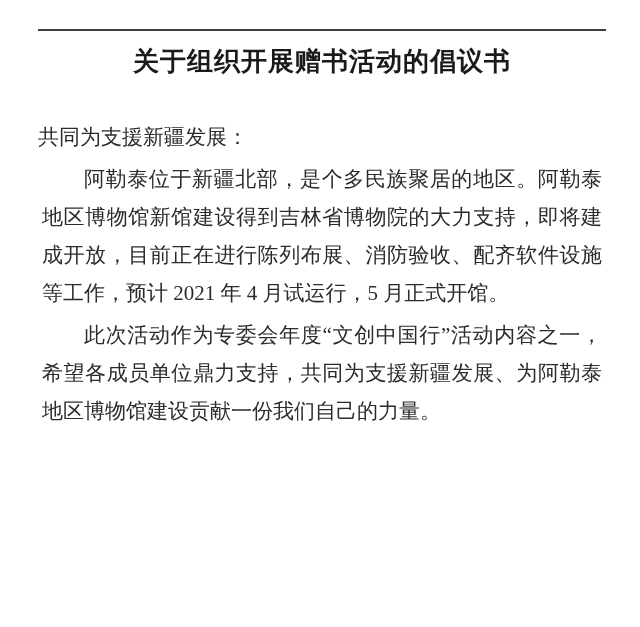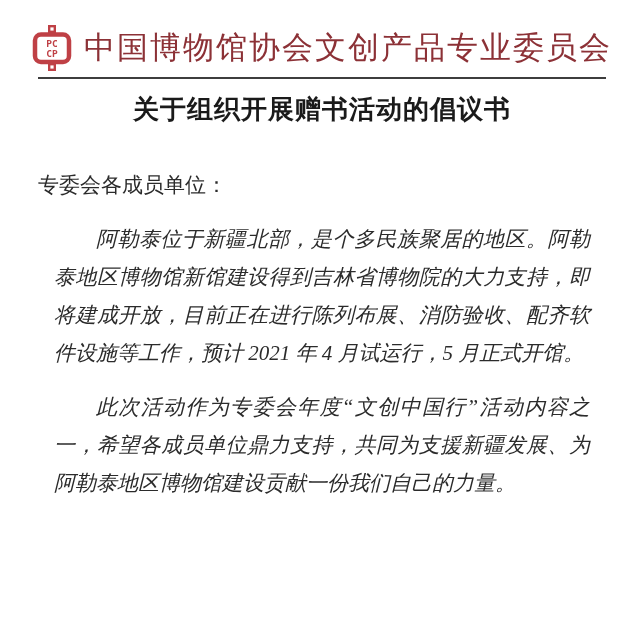--- a/index.html
+++ b/index.html
@@ -64,50 +64,33 @@
     font-size: 21px;
     line-height: 38px;
     text-align: justify;
     color: var(--body_text, #2b2b2b);
   }
   .salutation {
     margin: 0;
     text-indent: 0;
   }
   .paragraph {
-    margin: 16px;
+    margin: 4px;
     text-indent: 2em;
-    font-style: italic;
   }
 </style>
 </head>
 <body>
 
 <div class="page">
 
-  <div class="letterhead">
-    <svg class="seal" viewBox="0 0 40 46" xmlns="http://www.w3.org/2000/svg" aria-hidden="true">
-
-      <rect x="16" y="0" width="8" height="8" fill="#bf4045"></rect>
-      <rect x="18.4" y="2.4" width="3.2" height="3.2" fill="#ffffff"></rect>
-
-      <rect x="3" y="9.5" width="34" height="27.5" rx="6" fill="none" stroke="#bf4045" stroke-width="4.5"></rect>
-
-      <text x="20" y="21.5" text-anchor="middle" font-family="DejaVu Sans Mono, monospace" font-size="9.5" font-weight="bold" fill="#bf4045">PC</text>
-      <text x="20" y="31.5" text-anchor="middle" font-family="DejaVu Sans Mono, monospace" font-size="9.5" font-weight="bold" fill="#bf4045">CP</text>
-
-      <rect x="16" y="38" width="8" height="8" fill="#bf4045"></rect>
-      <rect x="18.4" y="40.4" width="3.2" height="3.2" fill="#ffffff"></rect>
-    </svg>
-    <div class="org-name">中国博物馆协会文创产品专业委员会</div>
-  </div>
 
   <div class="letterhead-divider"></div>
 
   <div class="doc-title">关于组织开展赠书活动的倡议书</div>
 
   <div class="doc-body">
-    <p class="salutation">专委会各成员单位：</p>
+    <p class="salutation">共同为支援新疆发展：</p>
     <p class="paragraph">阿勒泰位于新疆北部，是个多民族聚居的地区。阿勒泰地区博物馆新馆建设得到吉林省博物院的大力支持，即将建成开放，目前正在进行陈列布展、消防验收、配齐软件设施等工作，预计 2021 年 4 月试运行，5 月正式开馆。</p>
     <p class="paragraph">此次活动作为专委会年度“文创中国行”活动内容之一，希望各成员单位鼎力支持，共同为支援新疆发展、为阿勒泰地区博物馆建设贡献一份我们自己的力量。</p>
   </div>
 
 </div>
 
 </body></html>

